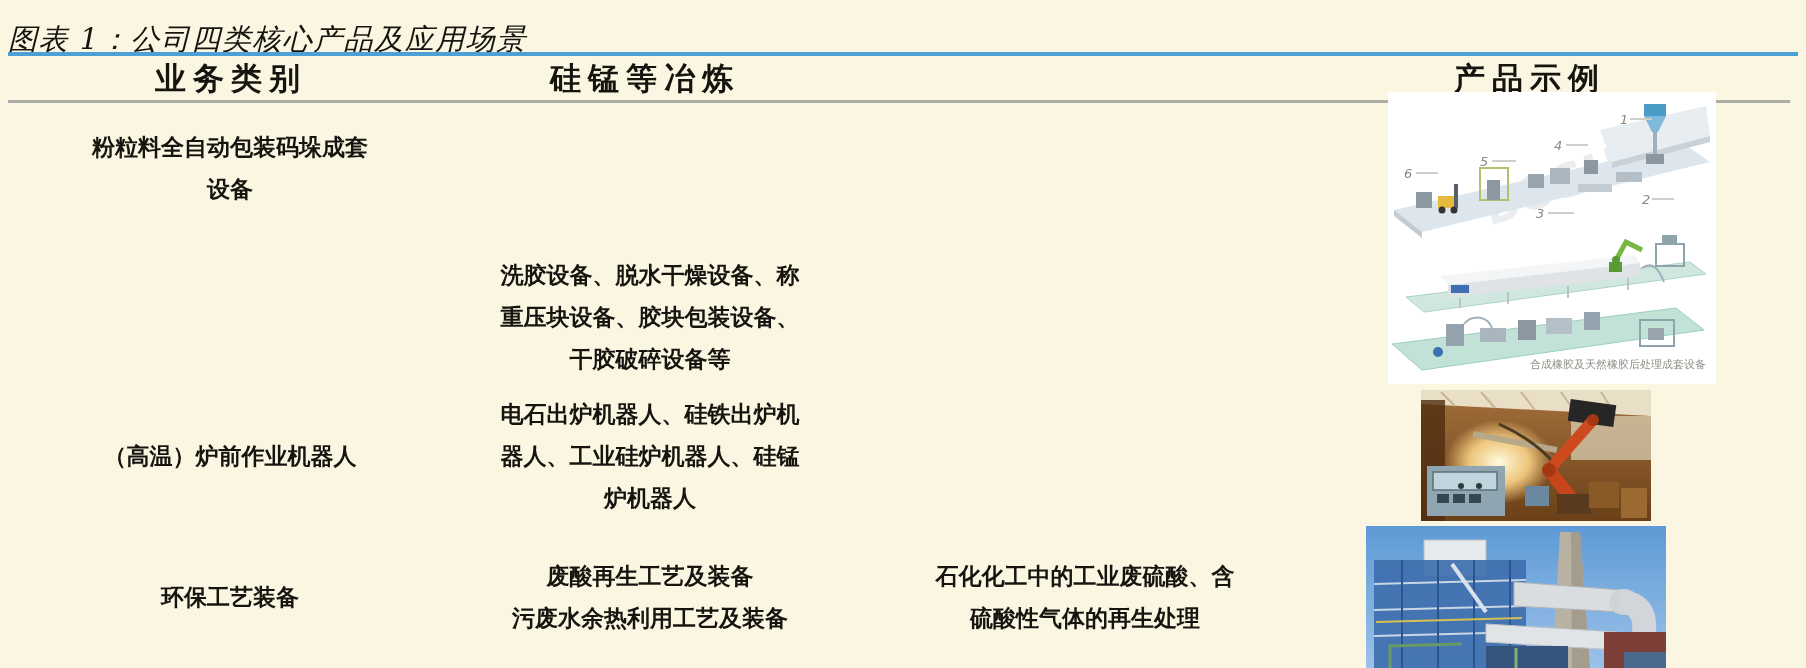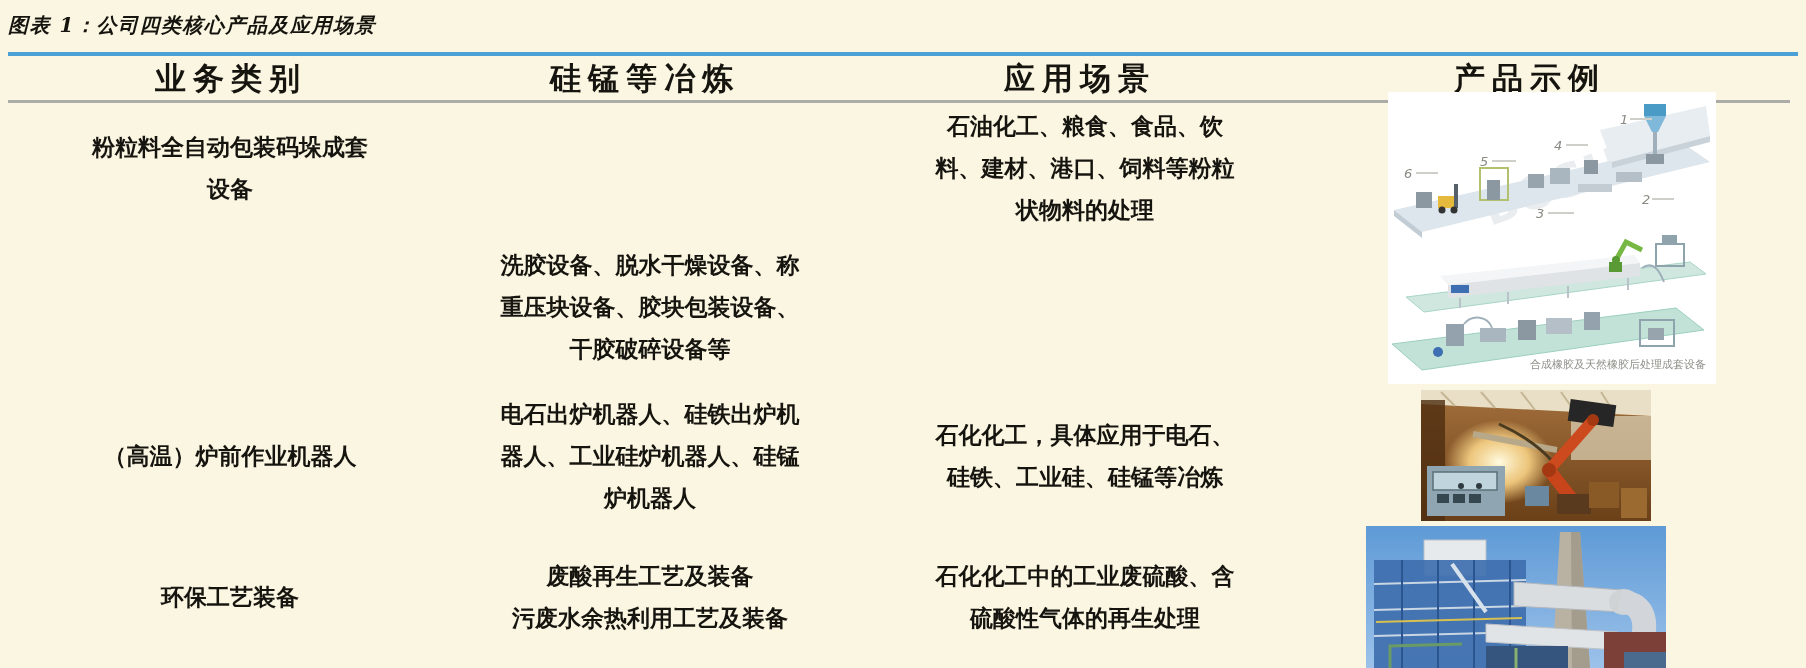--- a/index.html
+++ b/index.html
@@ -3,23 +3,23 @@
 <meta charset="utf-8">
 <style>
   * { margin:0; padding:0; box-sizing:border-box; }
   html,body { background:#ffffff; }
   .page {
     position:relative; width:1806px; height:668px;
     background:#FBF6E2; overflow:hidden;
     font-family:"DejaVu Sans", sans-serif; color:#16140f;
   }
   .fig-title {
-    position:absolute; left:8px; top:12px;
-    font-family:"DejaVu Serif", serif; font-style:italic; font-weight:bold;
-    font-size:20px; letter-spacing:1.5px; white-space:nowrap;
+    position:absolute; left:8px; top:20px;
+    font-family:"DejaVu Serif", serif; font-style:italic; font-weight:normal;
+    font-size:29px; letter-spacing:1.5px; white-space:nowrap;
   }
   .rule-blue { position:absolute; left:8px; top:52px; width:1790px; height:4px; background:#4BA0D6; }
   .rule-gray { position:absolute; left:8px; top:100px; width:1782px; height:3px; background:#ACACA8; z-index:1; }
   .hcell {
     position:absolute; top:58px; height:42px;
     display:flex; align-items:center; justify-content:center;
     font-weight:bold; font-size:31px; letter-spacing:7px; white-space:nowrap;
   }
   .cell {
     position:absolute;
@@ -30,21 +30,21 @@
   .h1 { left:31px;  width:400px; }
   .h2 { left:445px; width:400px; }
   .h3 { left:880px; width:400px; }
   .h4 { left:1330px;width:400px; }
 
   .c1 { left:30px;  width:400px; }
   .c2 { left:440px; width:420px; }
   .c3 { left:870px; width:430px; }
 
   .r1 { top:104px; height:128px; }
-  .r2 { top:232px; height:154px;font-family:Liberation Mono, monospace; }
+  .r2 { top:240px; height:154px; }
   .r3 { top:386px; height:140px; }
   .r4 { top:526px; height:142px; }
 
   .img { position:absolute; overflow:hidden; z-index:2; }
   .img svg { display:block; width:100%; height:100%; }
   .img-white { left:1388px; top:92px;  width:328px; height:292px; background:#ffffff; }
   .img-robot { left:1421px; top:390px; width:230px; height:131px; }
   .img-plant { left:1366px; top:526px; width:300px; height:142px; }
   .stepnum { font-size:13px; font-style:italic; fill:#8a8a84; font-family:"DejaVu Sans", sans-serif; }
   .illus-caption { font-size:11px; fill:#8f8f88; font-family:"DejaVu Sans", sans-serif; }
@@ -54,41 +54,35 @@
 <body>
 
 <div class="page">
 
   <div class="fig-title">图表 1：公司四类核心产品及应用场景</div>
 
   <div class="rule-blue"></div>
 
   <div class="hcell h1">业务类别</div>
   <div class="hcell h2">硅锰等冶炼</div>
-  <div class="hcell h3">应用场景</div>
   <div class="hcell h4">产品示例</div>
 
   <div class="rule-gray"></div>
 
   <div class="cell c1 r1">粉粒料全自动包装码垛成套
 设备</div>
-  <div class="cell c3 r1">石油化工、粮食、食品、饮
-料、建材、港口、饲料等粉粒
-状物料的处理</div>
 
   <div class="cell c2 r2">洗胶设备、脱水干燥设备、称
 重压块设备、胶块包装设备、
 干胶破碎设备等</div>
 
   <div class="cell c1 r3">（高温）炉前作业机器人</div>
   <div class="cell c2 r3">电石出炉机器人、硅铁出炉机
 器人、工业硅炉机器人、硅锰
 炉机器人</div>
-  <div class="cell c3 r3">石化化工，具体应用于电石、
-硅铁、工业硅、硅锰等冶炼</div>
 
   <div class="cell c1 r4">环保工艺装备</div>
   <div class="cell c2 r4">废酸再生工艺及装备
 污废水余热利用工艺及装备</div>
   <div class="cell c3 r4">石化化工中的工业废硫酸、含
 硫酸性气体的再生处理</div>
 
   <div class="img img-white">
     <svg viewBox="0 0 328 292" xmlns="http://www.w3.org/2000/svg">
       <rect width="328" height="292" fill="#ffffff"></rect>

